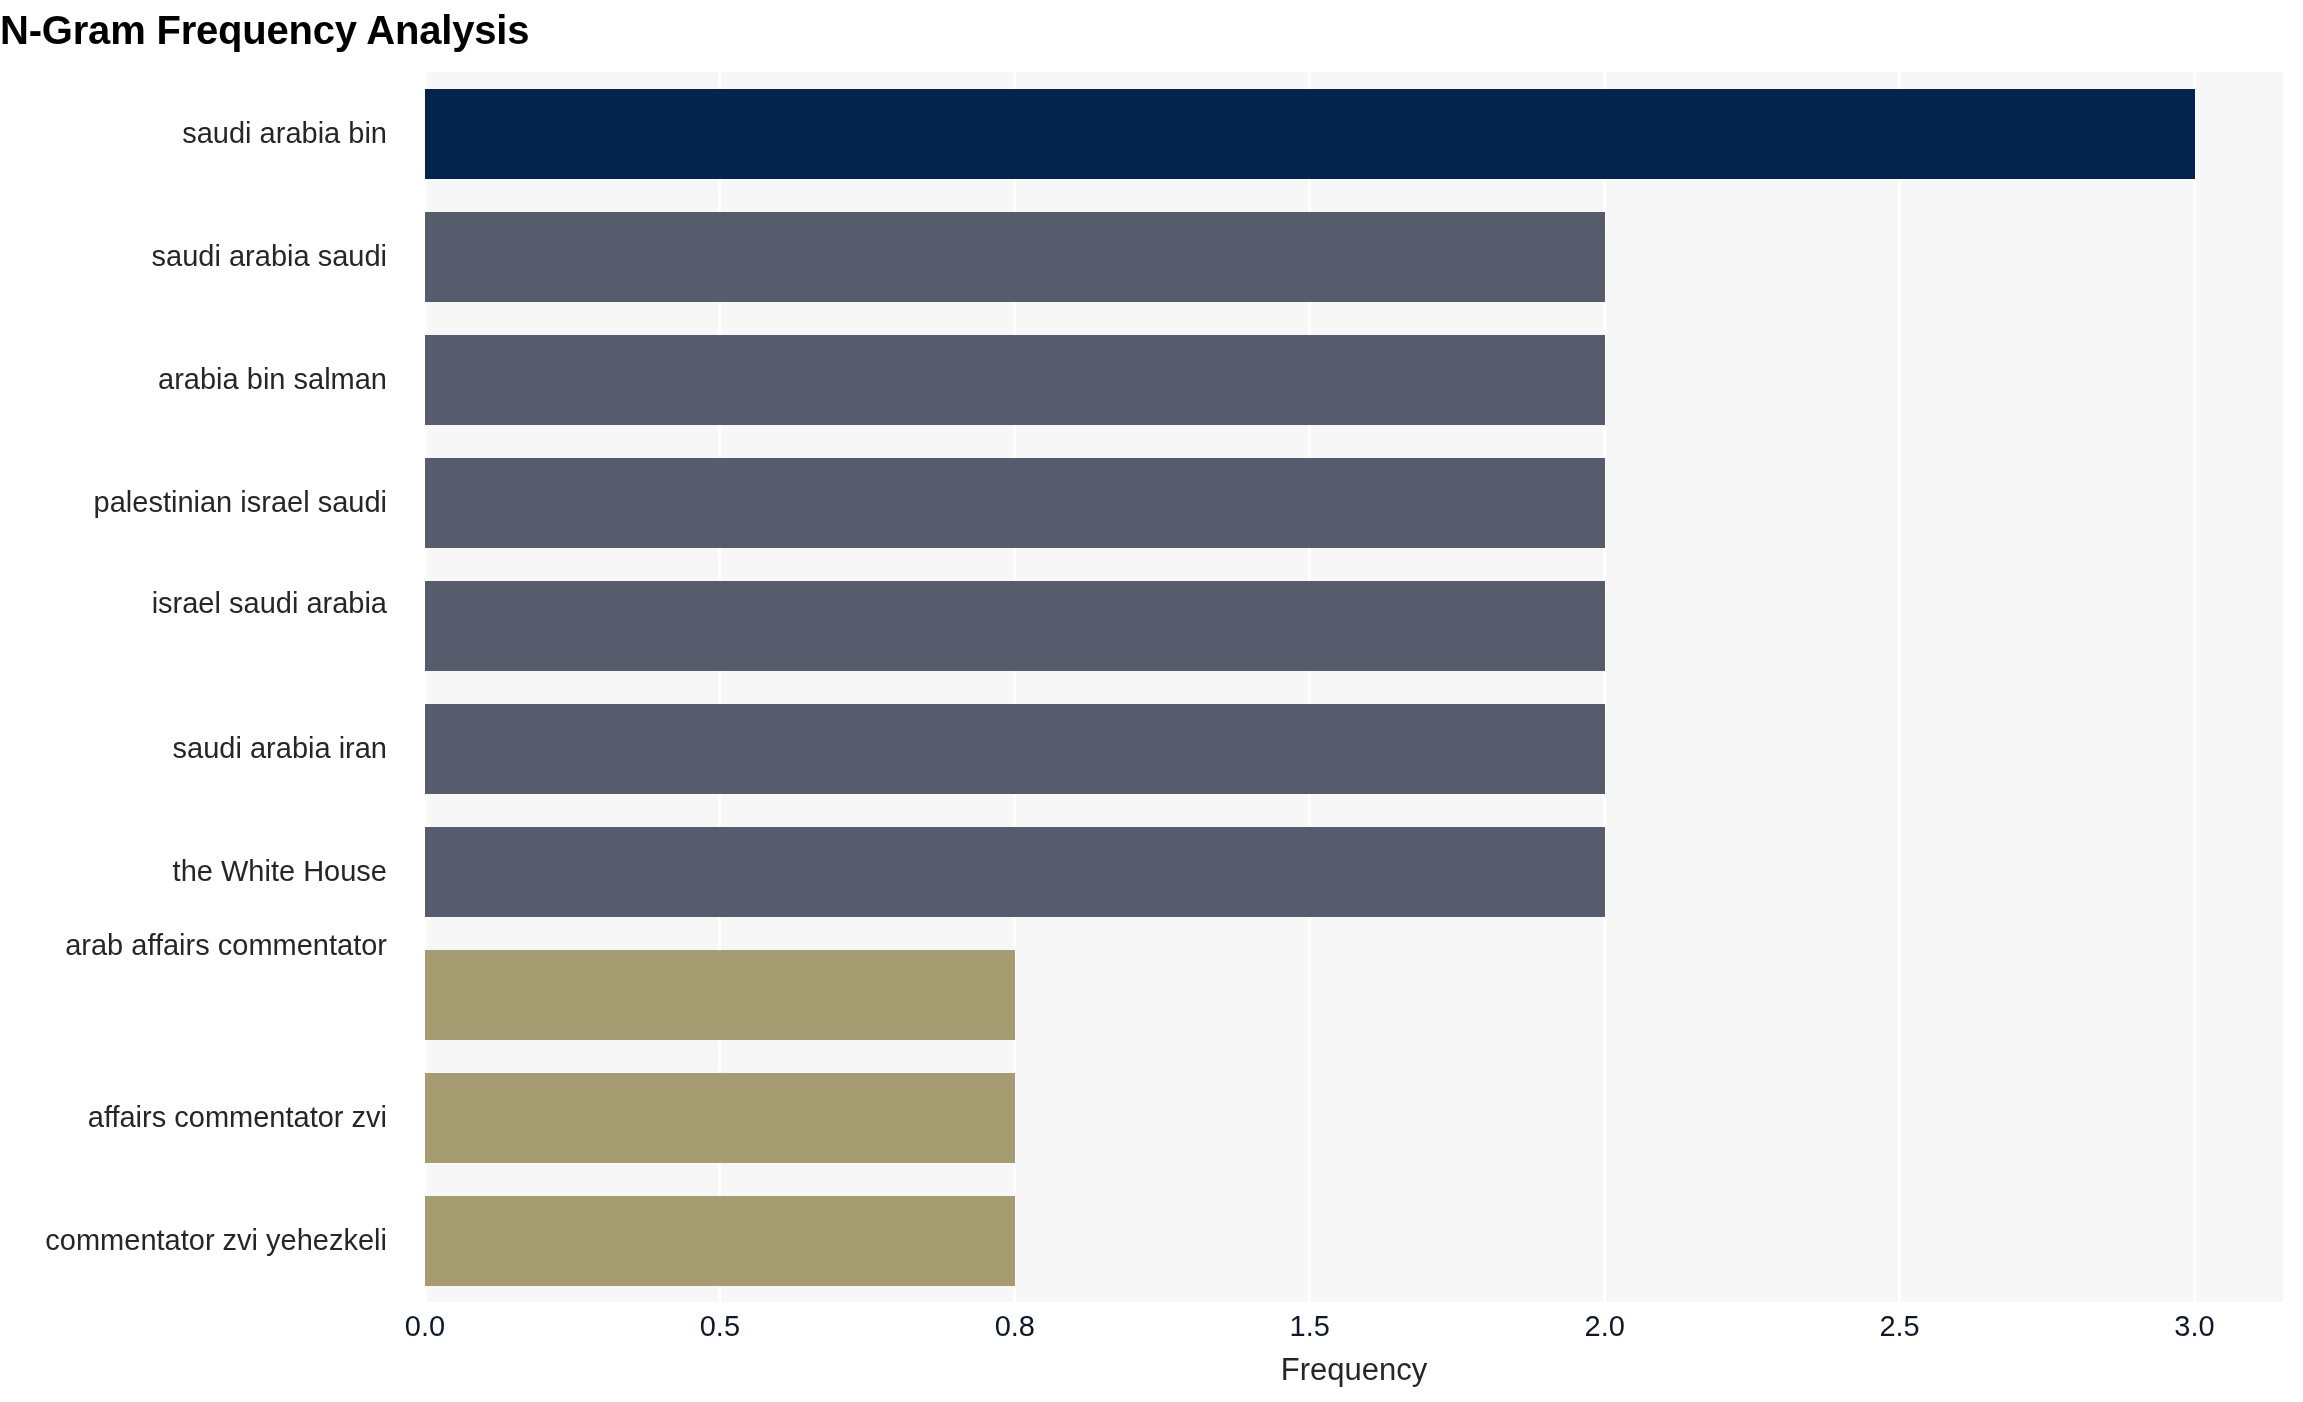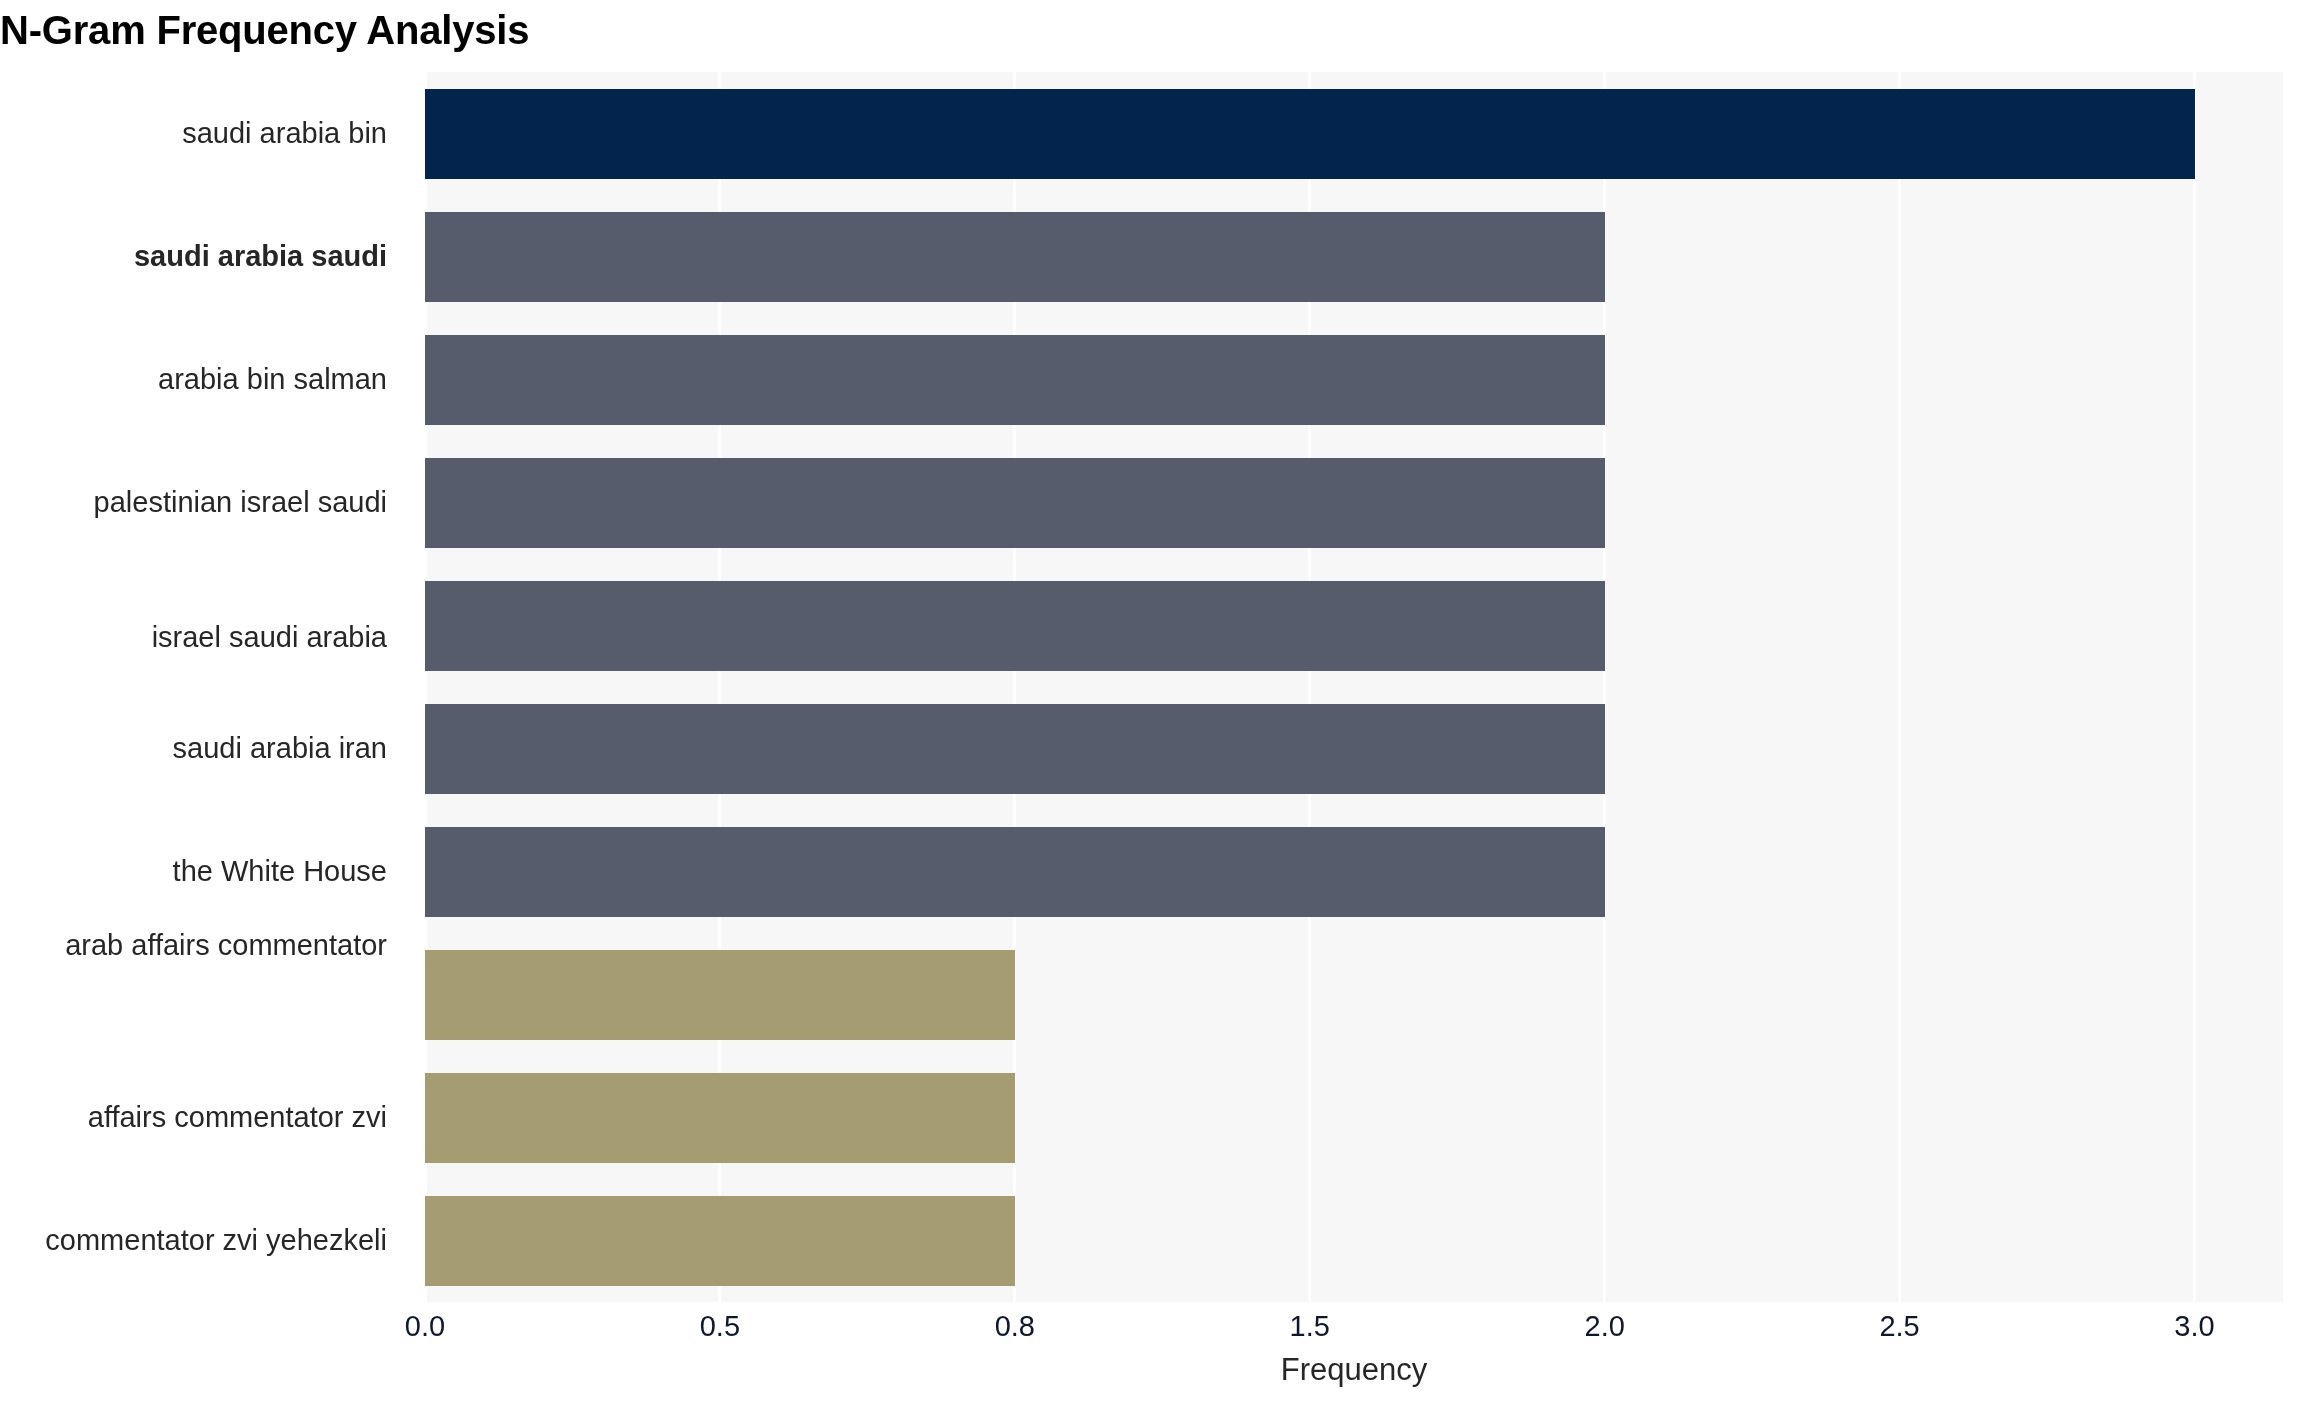--- a/index.html
+++ b/index.html
@@ -169,24 +169,24 @@
           <div class="bar" title="affairs commentator zvi: 1" style="width: 589.841px; background: rgb(166, 156, 114);"></div>
         </div>
         <div class="bar-row" style="top: 1107px; height: 123px;">
           <div class="bar" title="commentator zvi yehezkeli: 1" style="width: 589.841px; background: rgb(166, 156, 114);"></div>
         </div>
       </div>
   </div>
 
   <div id="ytick-layer">
       <div class="ytick" style="top: 0px; height: 123px;">saudi arabia bin</div>
-      <div class="ytick" style="top: 123px; height: 123px; font-weight: bold;">saudi arabia saudi</div>
+      <div class="ytick" style="top: 123px; height: 123px;">saudi arabia saudi</div>
       <div class="ytick" style="top: 246px; height: 123px;">arabia bin salman</div>
       <div class="ytick" style="top: 369px; height: 123px;">palestinian israel saudi</div>
-      <div class="ytick" style="top: 504px; height: 123px;">israel saudi arabia</div>
+      <div class="ytick" style="top: 470px; height: 123px;">israel saudi arabia</div>
       <div class="ytick" style="top: 615px; height: 123px;">saudi arabia iran</div>
       <div class="ytick" style="top: 738px; height: 123px;">the White House</div>
       <div class="ytick" style="top: 812px; height: 123px; margin-left: 40px;">arab affairs commentator</div>
       <div class="ytick" style="top: 984px; height: 123px;">affairs commentator zvi</div>
       <div class="ytick" style="top: 1107px; height: 123px;">commentator zvi yehezkeli</div>
     </div>
 
   <div id="xtick-layer">
       <div class="xtick" style="left: 0px;">0.0</div>
       <div class="xtick" style="left: 294.921px;">0.5</div>

